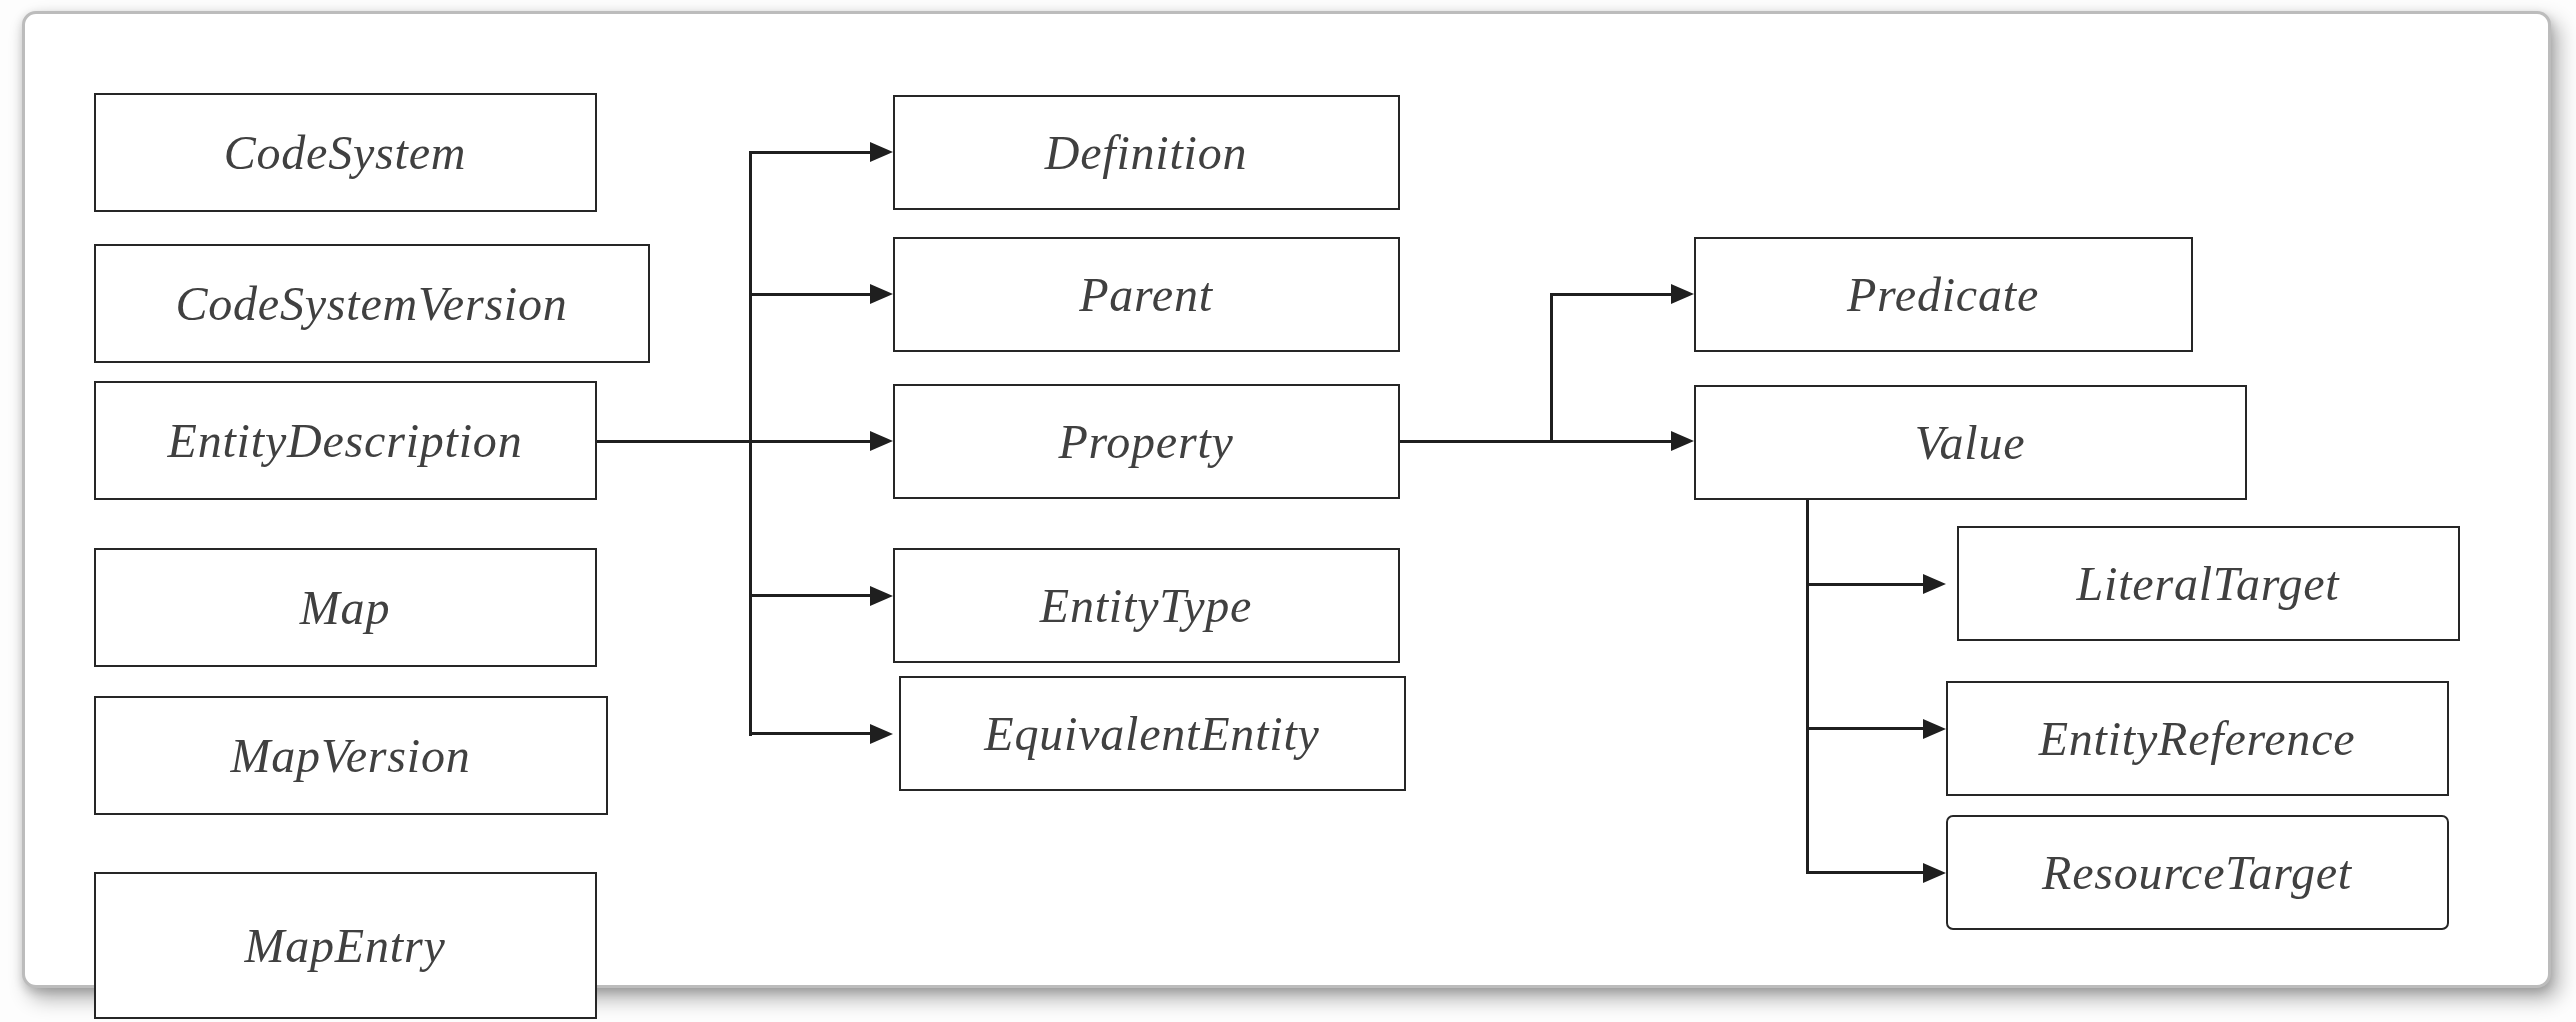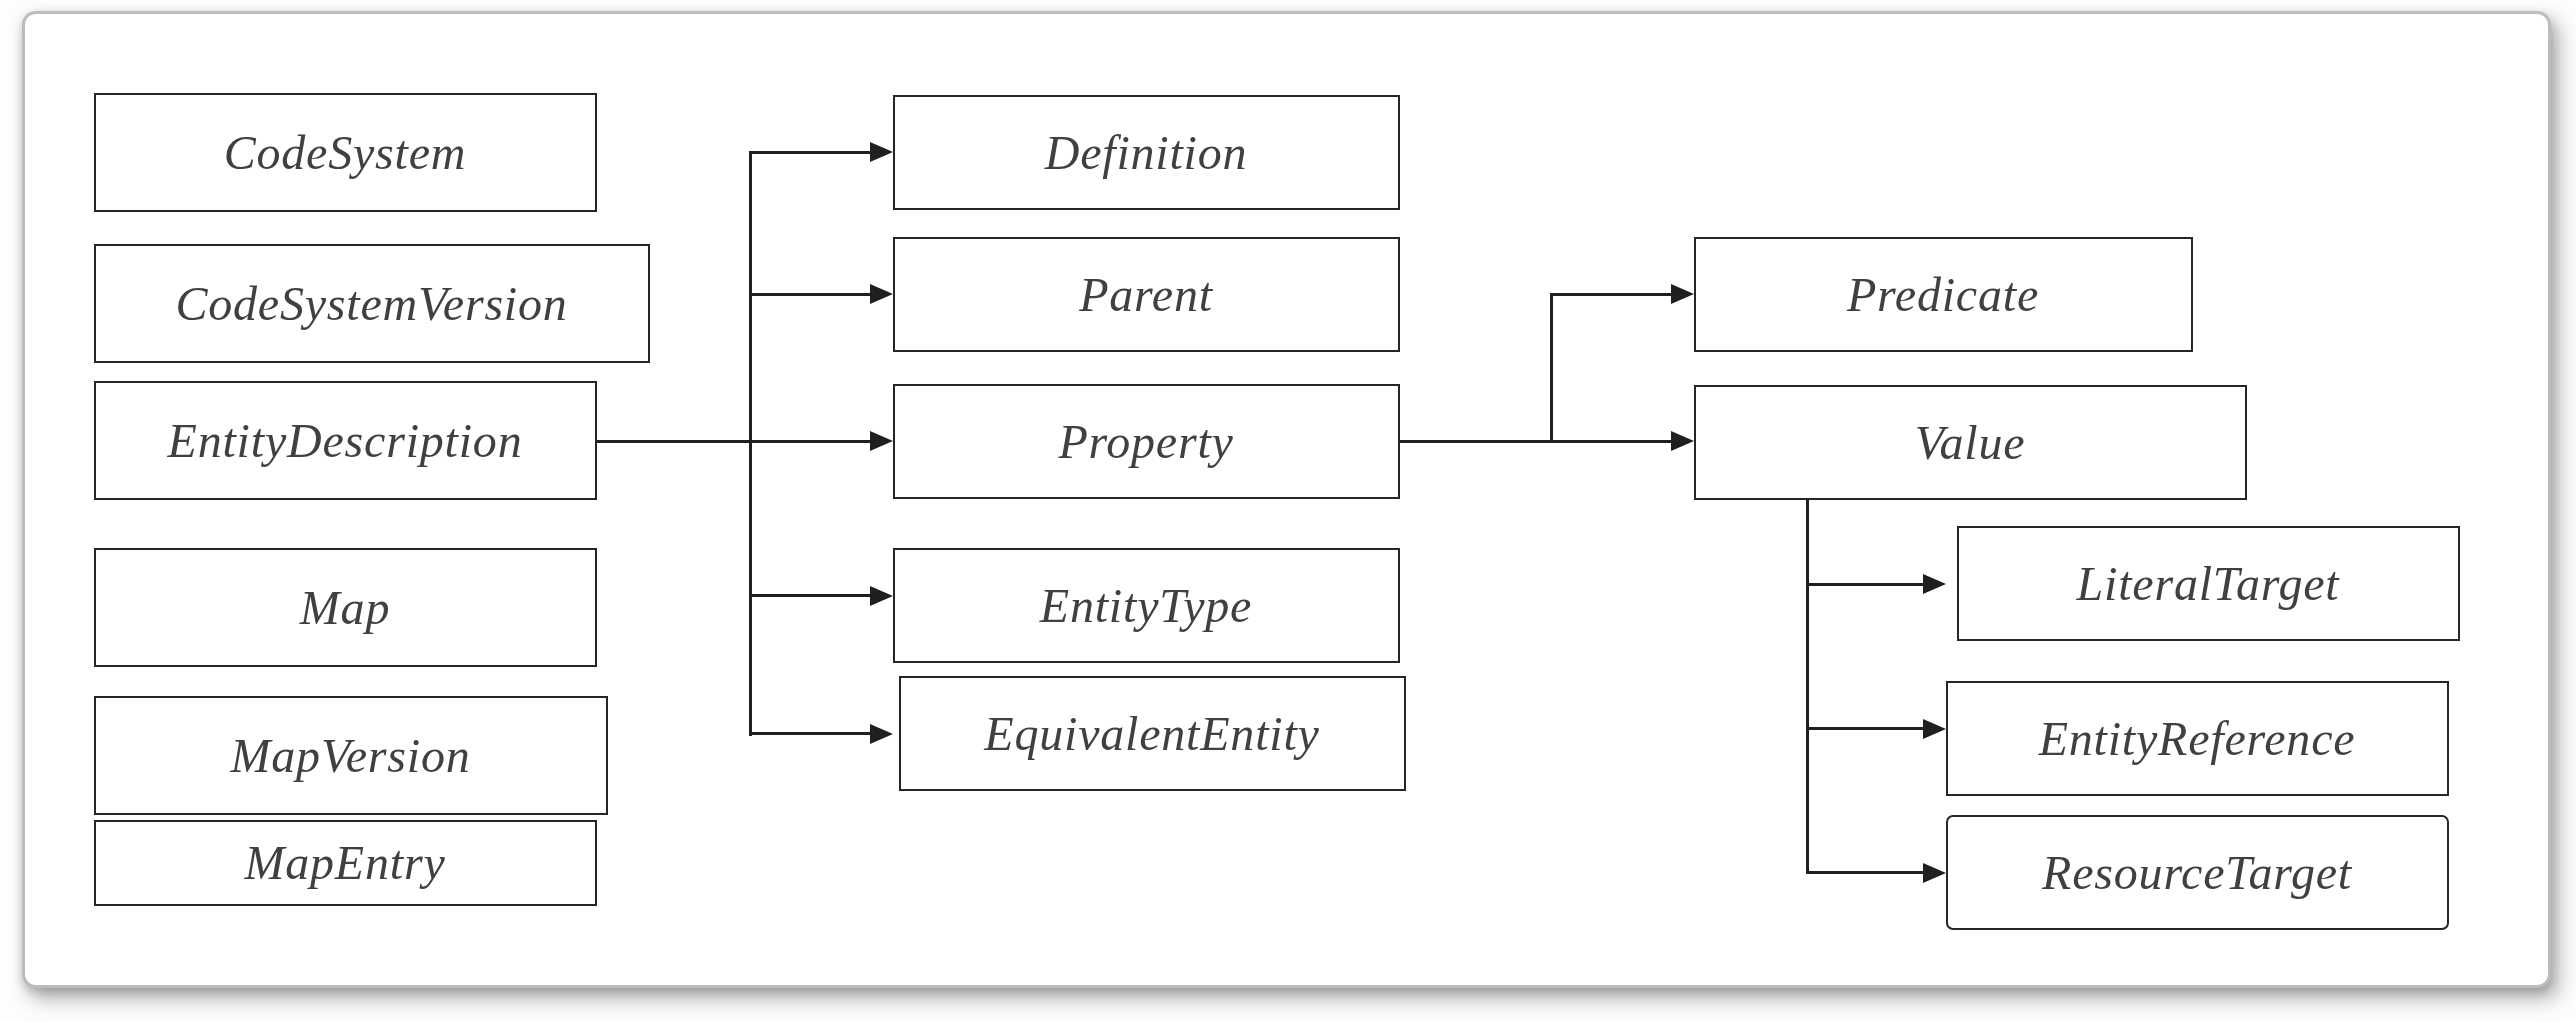--- a/index.html
+++ b/index.html
@@ -44,21 +44,21 @@
     border-bottom: 10px solid transparent;
     border-left: 23px solid #1f1f1f;
   }
 
   
   #b-codesystem        { left:  69px; top: 79px; width: 503px; height: 119px; }
   #b-codesystemversion { left:  69px; top: 230px; width: 556px; height: 119px; }
   #b-entitydescription { left:  69px; top: 367px; width: 503px; height: 119px; }
   #b-map               { left:  69px; top: 534px; width: 503px; height: 119px; }
   #b-mapversion        { left:  69px; top: 682px; width: 514px; height: 119px; }
-  #b-mapentry          { left:  69px; top:806px; width: 503px; height: 86px; }
+  #b-mapentry          { left:  69px; top:858px; width: 503px; height: 147px; }
 
   
   #b-definition        { left: 868px; top: 81px; width: 507px; height: 115px; }
   #b-parent            { left: 868px; top: 223px; width: 507px; height: 115px; }
   #b-property          { left: 868px; top: 370px; width: 507px; height: 115px; }
   #b-entitytype        { left: 868px; top: 524px; width: 507px; height: 115px; margin-top: 10px; }
   #b-equivalententity  { left: 874px; top: 662px; width: 507px; height: 115px; }
 
   
   #b-predicate         { left: 1669px; top: 223px; width: 499px; height: 115px; }

